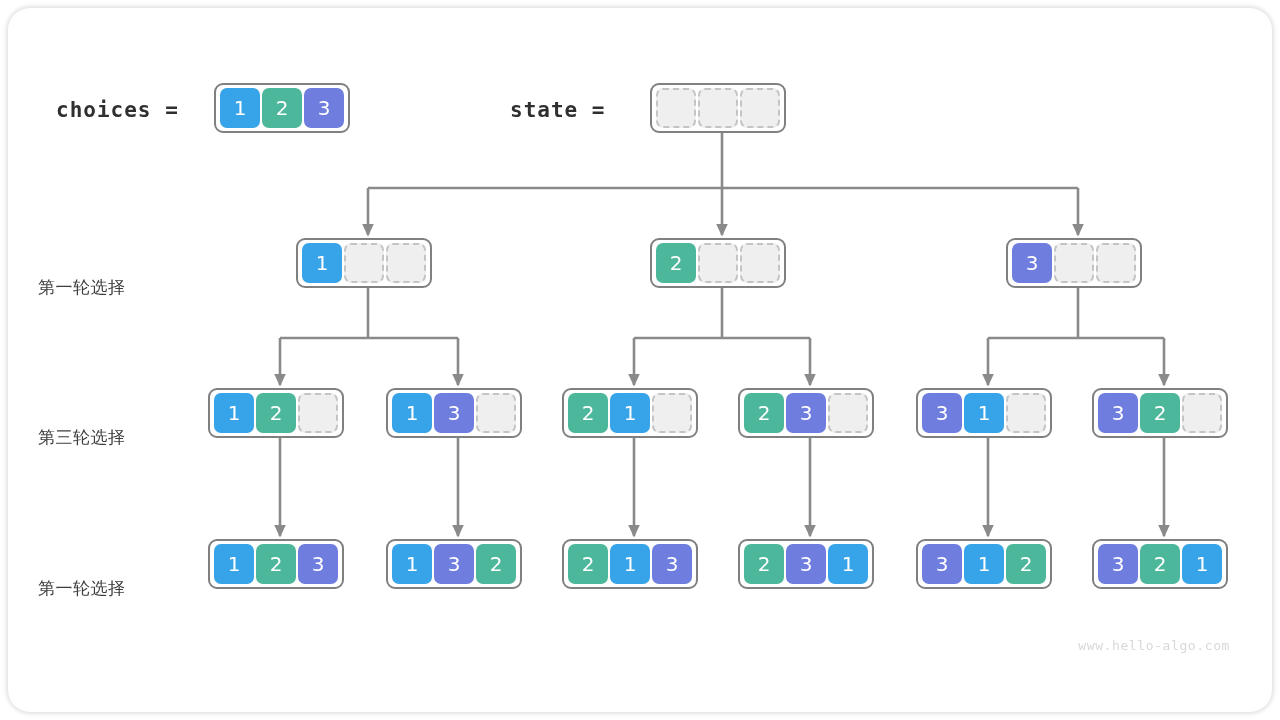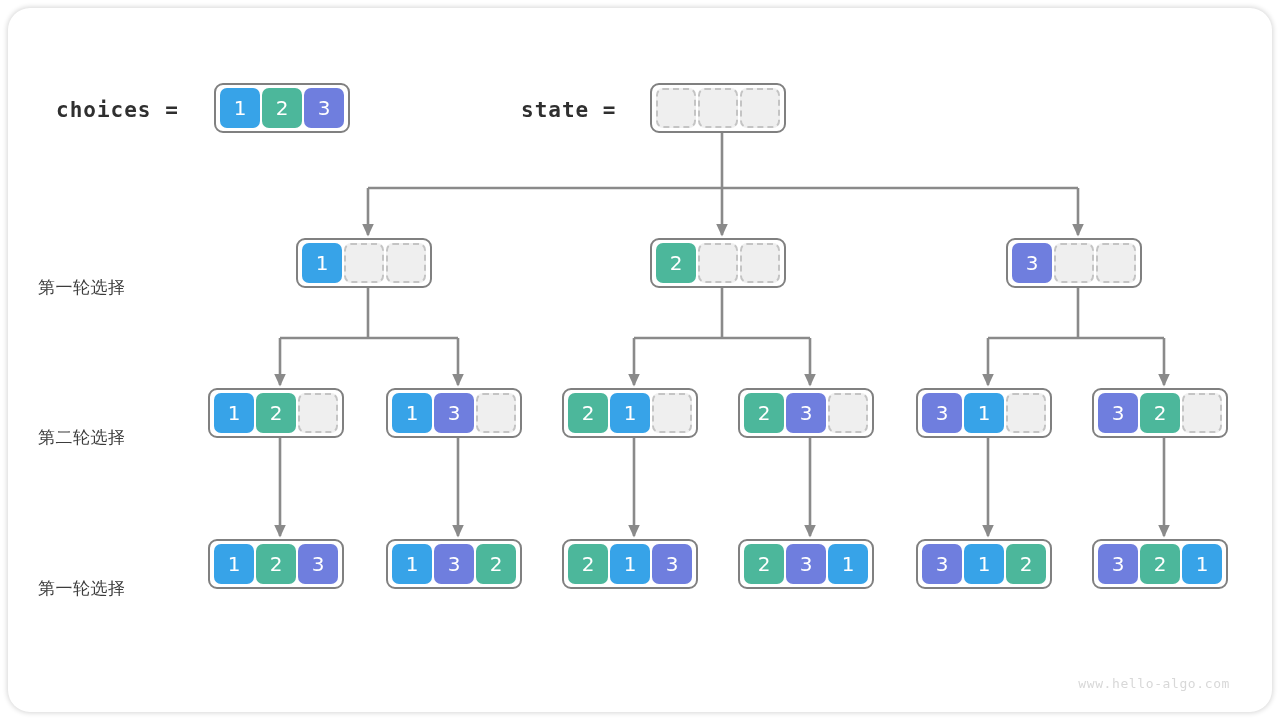--- a/index.html
+++ b/index.html
@@ -95,21 +95,21 @@
   .cell.empty {
     background: #efefef;
     border: 2px dashed #c4c4c4;
     color: transparent;
   }
 
   
   #watermark {
     position: absolute;
     right: 50px;
-    top: 676px;
+    top: 638px;
     font-family: "DejaVu Sans Mono", "Liberation Mono", monospace;
     font-size: 13px;
     color: #d8d8d8;
     letter-spacing: 0.6px;
     white-space: nowrap;
   }
 </style>
 </head>
 <body>
 
@@ -158,30 +158,30 @@
   </svg>
 
   <div class="var-label" style="left:56px; top:98px;">choices =</div>
 
   <div class="array" id="arr-choices" style="left:214px; top:83px;">
       <div class="cell v1">1</div>
       <div class="cell v2">2</div>
       <div class="cell v3">3</div>
     </div>
 
-  <div class="var-label" style="left:521px; top:98px;">state =</div>
+  <div class="var-label" style="left:510px; top:98px;">state =</div>
 
   <div class="array" id="arr-state" style="left:650px; top:83px;">
       <div class="cell empty"></div>
       <div class="cell empty"></div>
       <div class="cell empty"></div>
     </div>
 
   <div class="row-label" style="left:38px; top:250px;">第一轮选择</div>
-  <div class="row-label" style="left:38px; top:400px;">第二轮选择</div>
+  <div class="row-label" style="left:38px; top:400px;">第三轮选择</div>
   <div class="row-label" style="left:38px; top:551px;">第一轮选择</div>
 
   <div class="array" id="n1-0" style="left:296px; top:238px;">
       <div class="cell v1">1</div>
       <div class="cell empty"></div>
       <div class="cell empty"></div>
     </div>
   <div class="array" id="n1-1" style="left:650px; top:238px;">
       <div class="cell v2">2</div>
       <div class="cell empty"></div>

